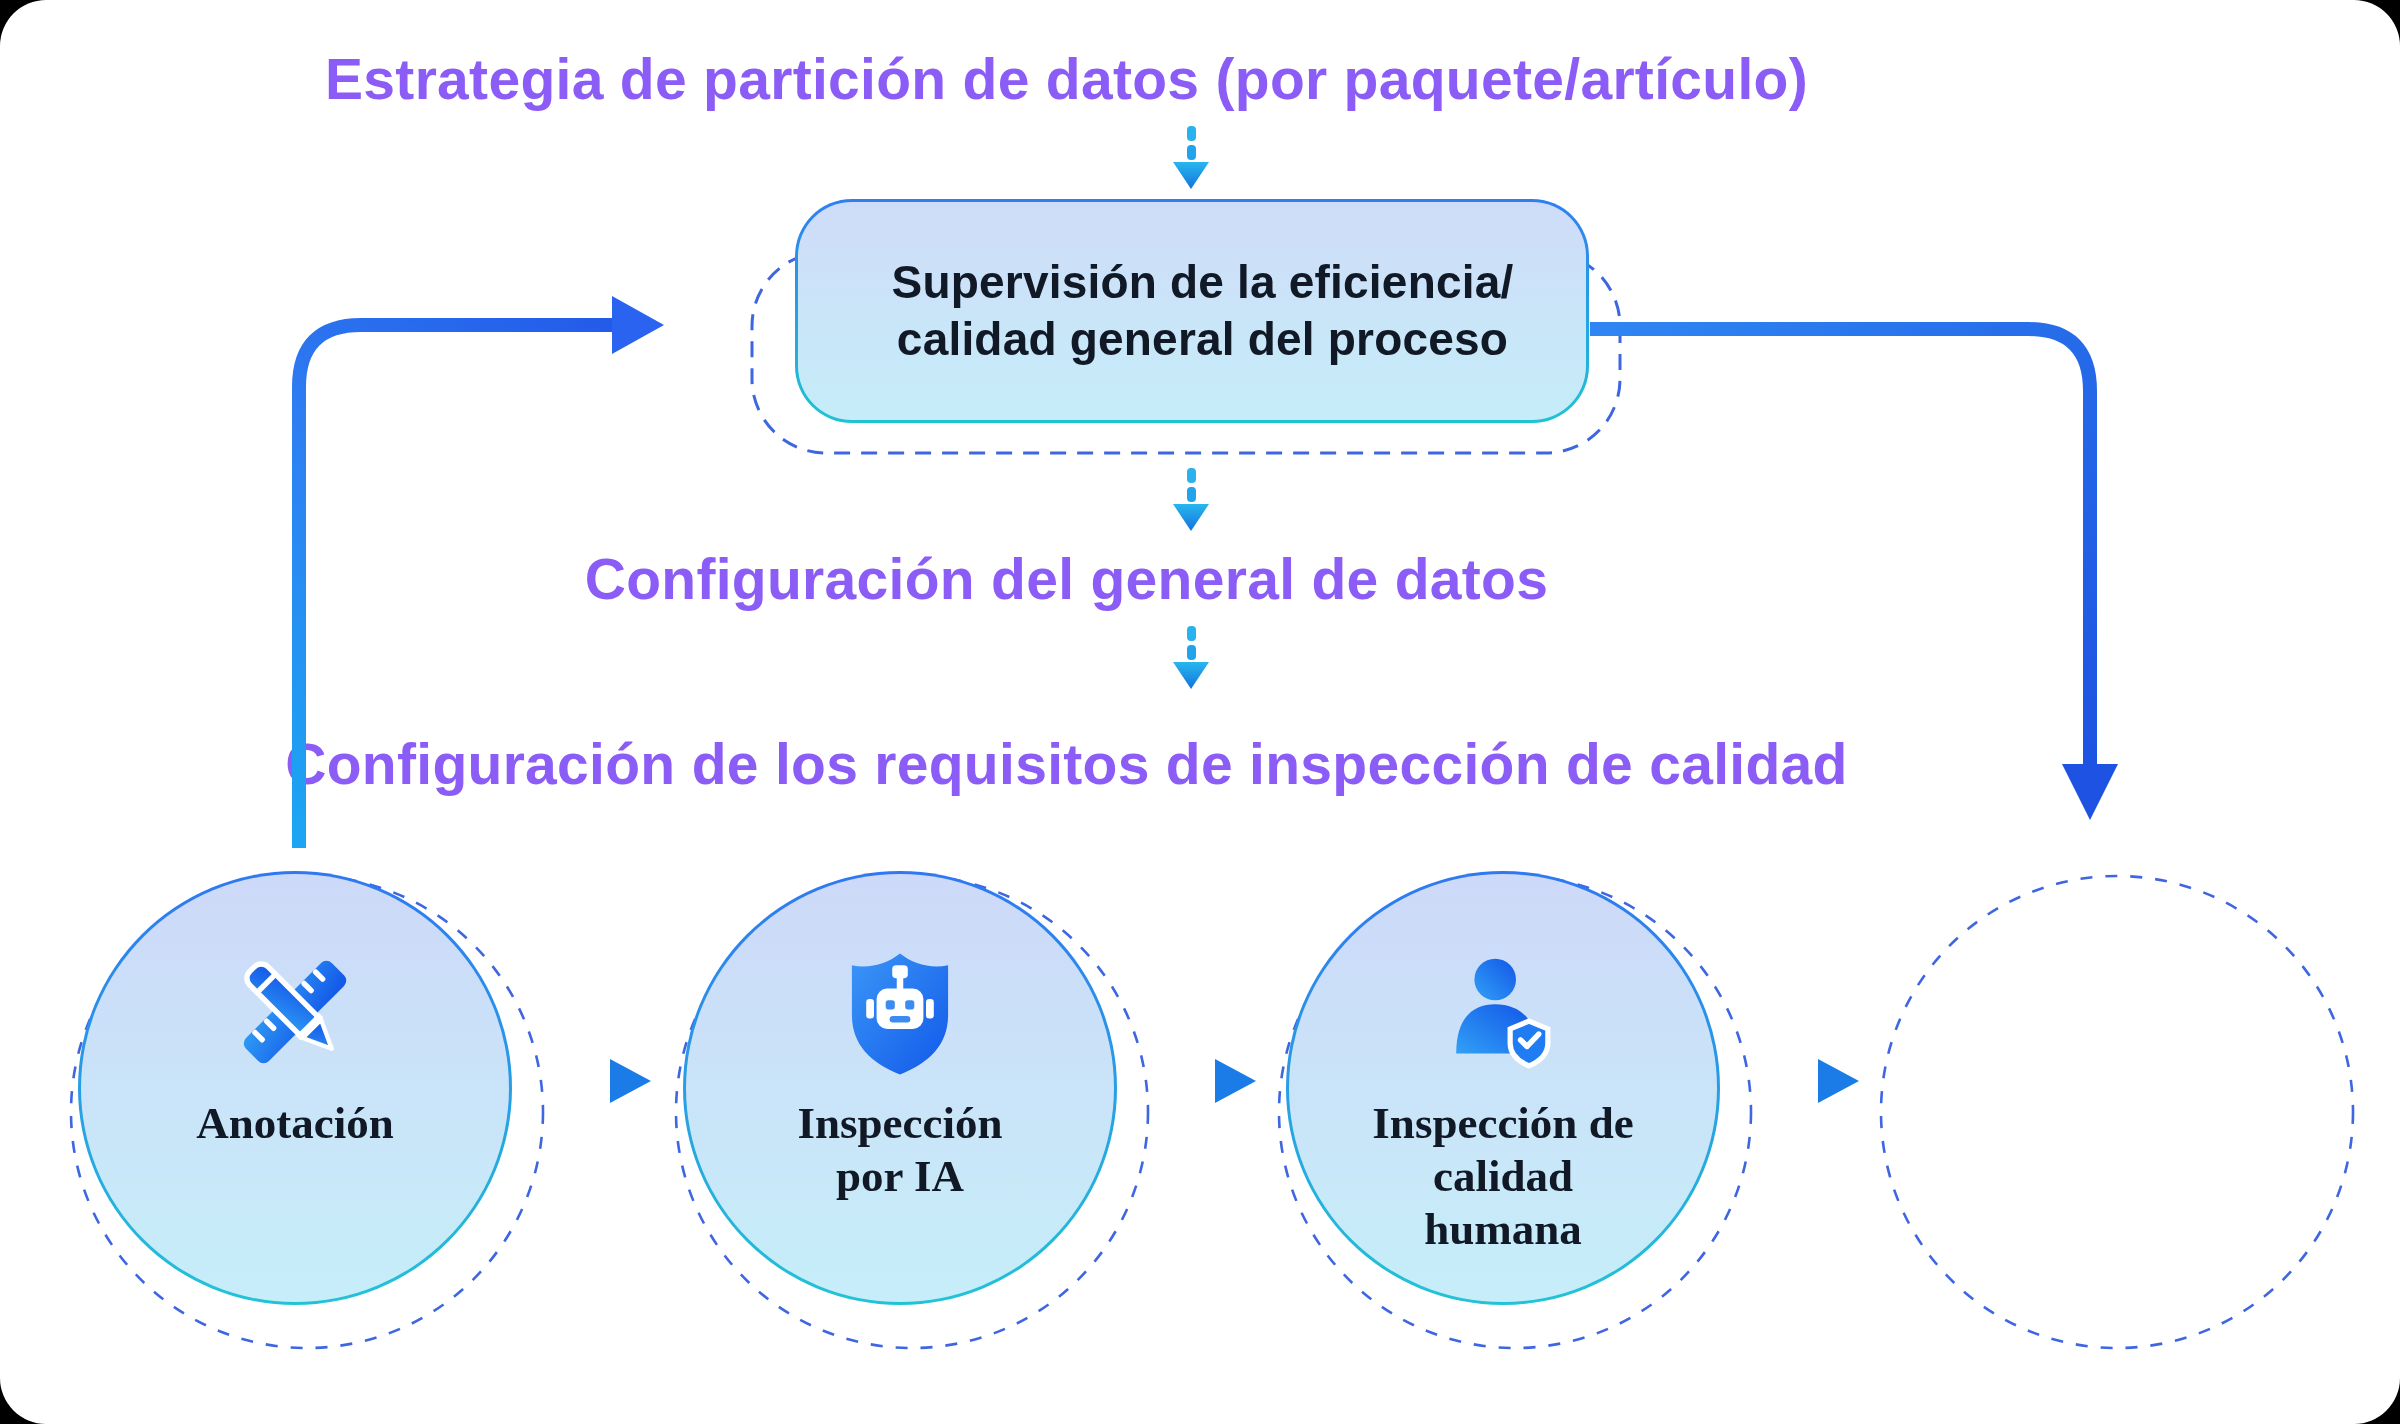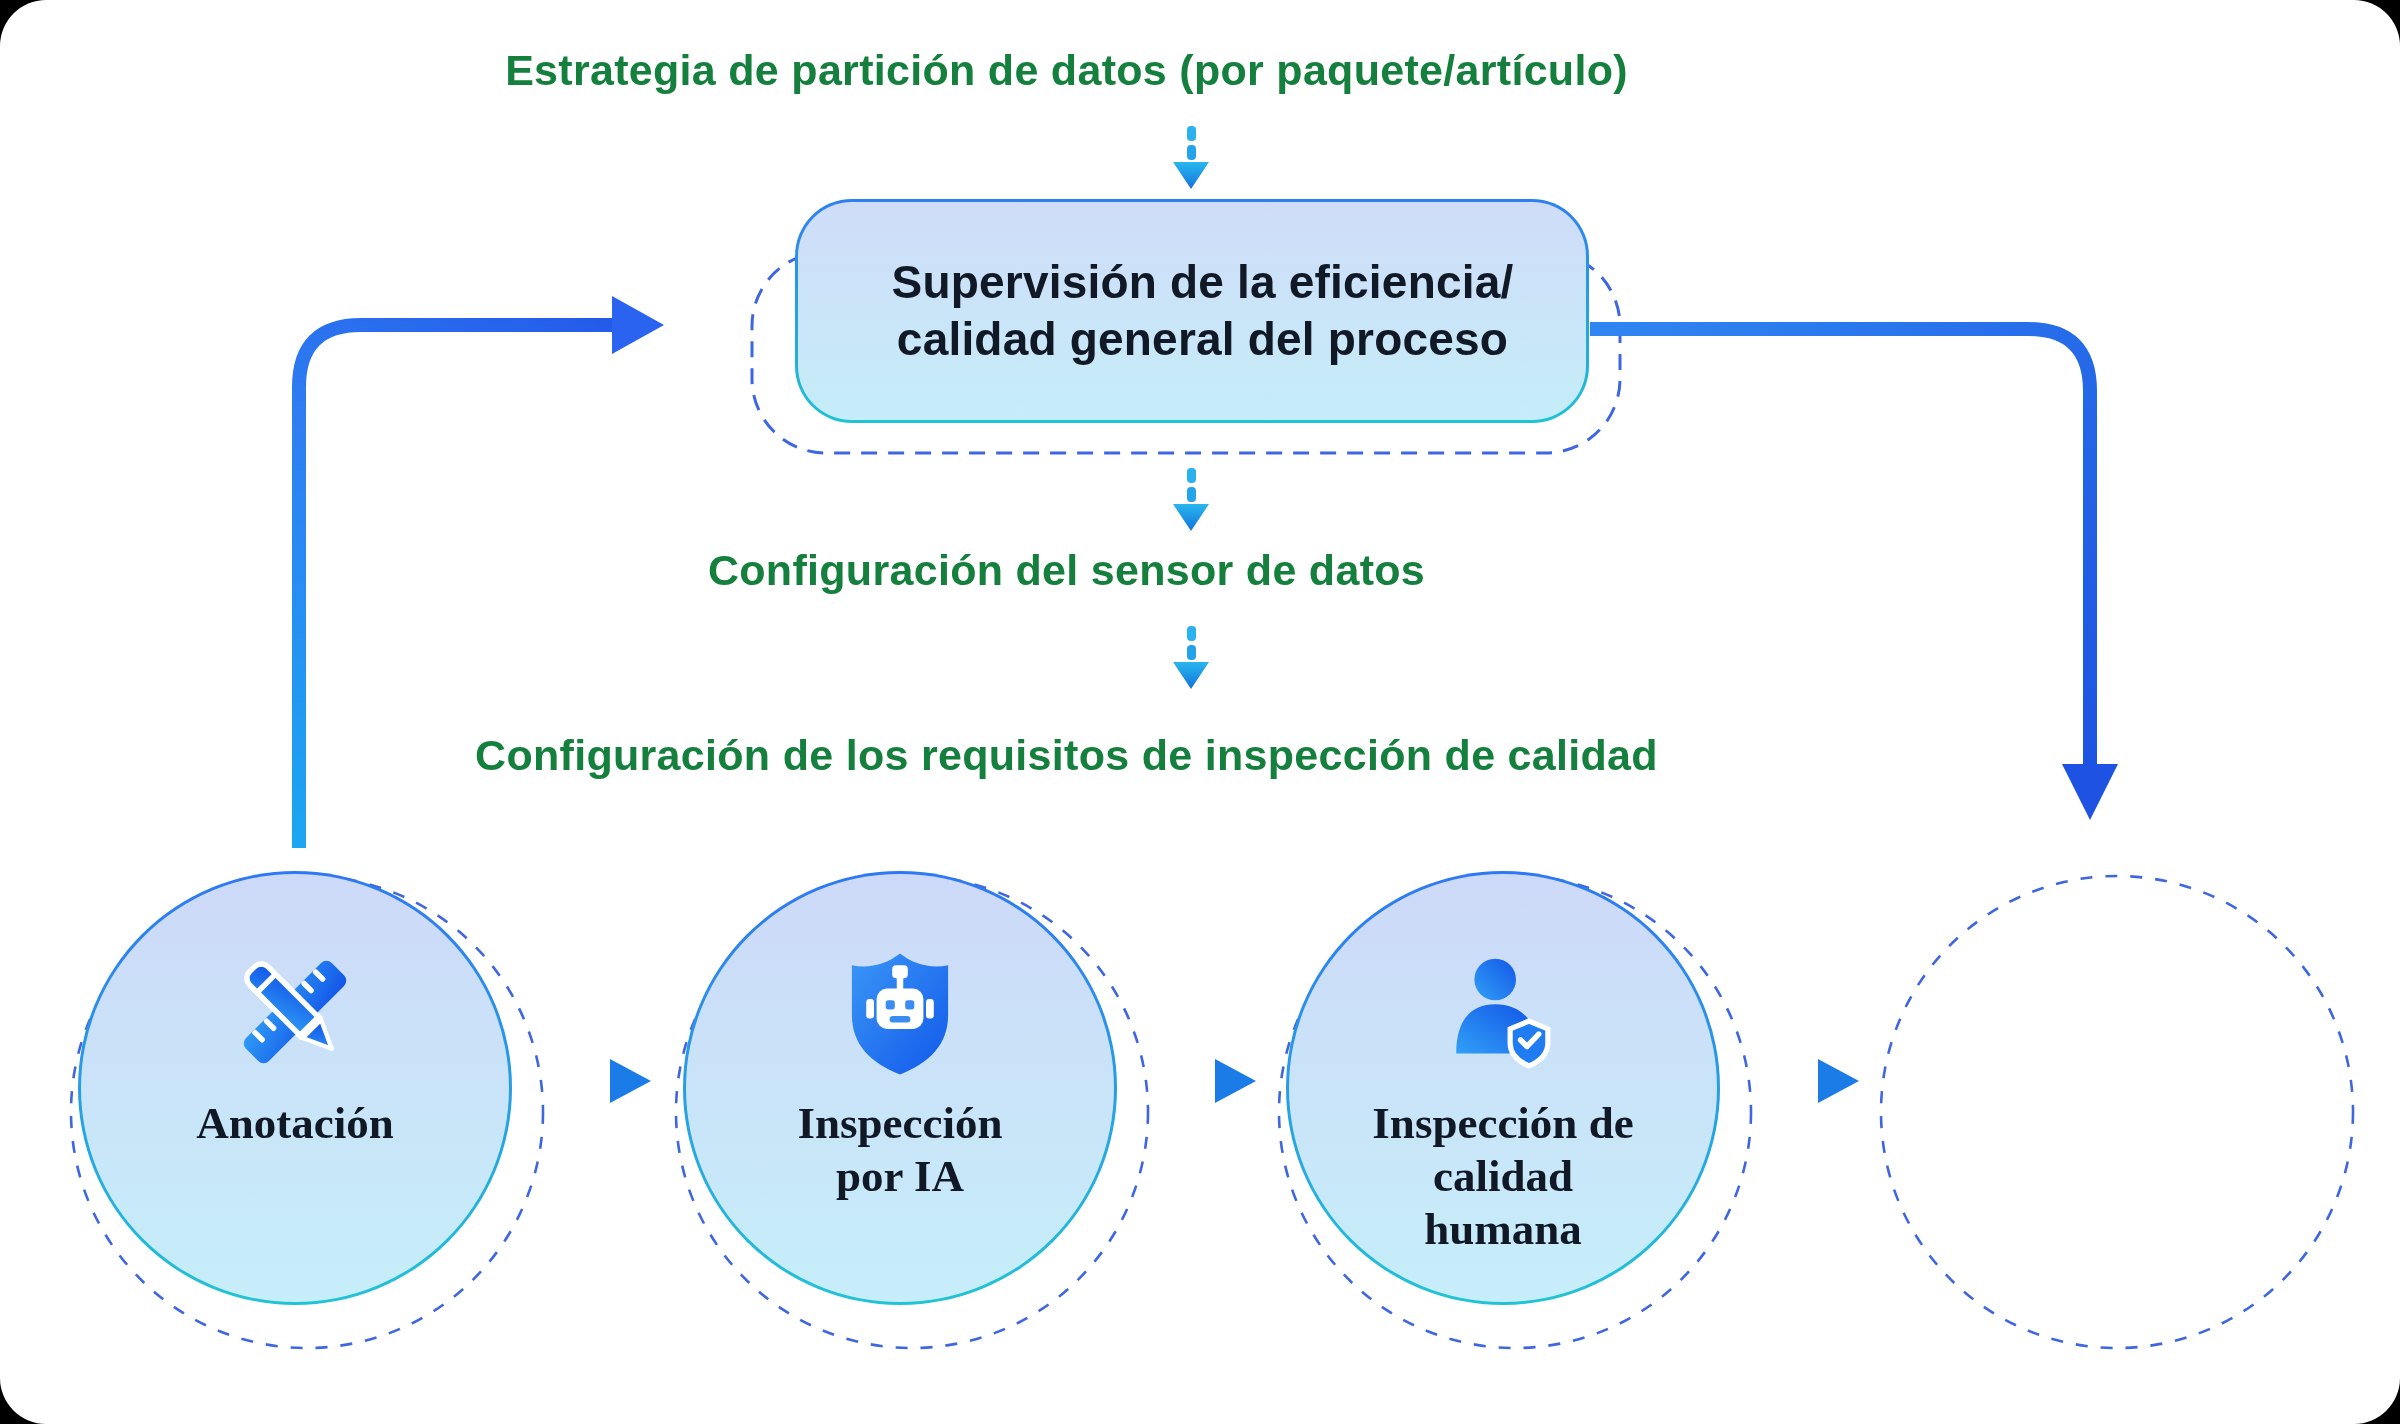--- a/index.html
+++ b/index.html
@@ -6,21 +6,21 @@
   body{
     width:2400px;height:1424px;background:#000;
     font-family:"Liberation Sans",sans-serif;
     position:relative;overflow:hidden;
   }
   #surface{
     position:absolute;inset:0;background:#fff;border-radius:46px;overflow:hidden;
   }
   .gray-label{
     position:absolute;left:0;width:2133px;text-align:center;
-    color:#15803d;font-size:43px;font-weight:600;letter-spacing:.3px;
+    color:#8b5cf6;font-size:57px;font-weight:600;letter-spacing:.3px;
   }
   #partition-label{top:46px;}
   #sensor-label{top:546px;}
   #requirements-label{top:731px;}
 
   #connectors{position:absolute;left:0;top:0;z-index:1;}
 
   
   #supervision-box{
     position:absolute;left:795px;top:199px;width:794px;height:224px;
@@ -120,21 +120,21 @@
       <line x1="1139" y1="1081" x2="1215" y2="1081" stroke="url(#lgH)" stroke-width="8" stroke-dasharray="21 14"></line>
       <polygon points="1215,1059 1215,1103 1256,1081" fill="#1b7ce8"></polygon>
     </g>
     <g>
       <line x1="1742" y1="1081" x2="1818" y2="1081" stroke="url(#lgH)" stroke-width="8" stroke-dasharray="21 14"></line>
       <polygon points="1818,1059 1818,1103 1859,1081" fill="#1b7ce8"></polygon>
     </g>
   </svg>
 
   <div id="partition-label" class="gray-label">Estrategia de partición de datos (por paquete/artículo)</div>
-  <div id="sensor-label" class="gray-label">Configuración del sensor de datos</div>
+  <div id="sensor-label" class="gray-label">Configuración del general de datos</div>
   <div id="requirements-label" class="gray-label">Configuración de los requisitos de inspección de calidad</div>
 
   <div id="supervision-box">
     <div class="inner">
       <div>Supervisión de la eficiencia/</div>
       <div>calidad general del proceso</div>
     </div>
   </div>
 
   <div class="stage" id="stage-annotation">

